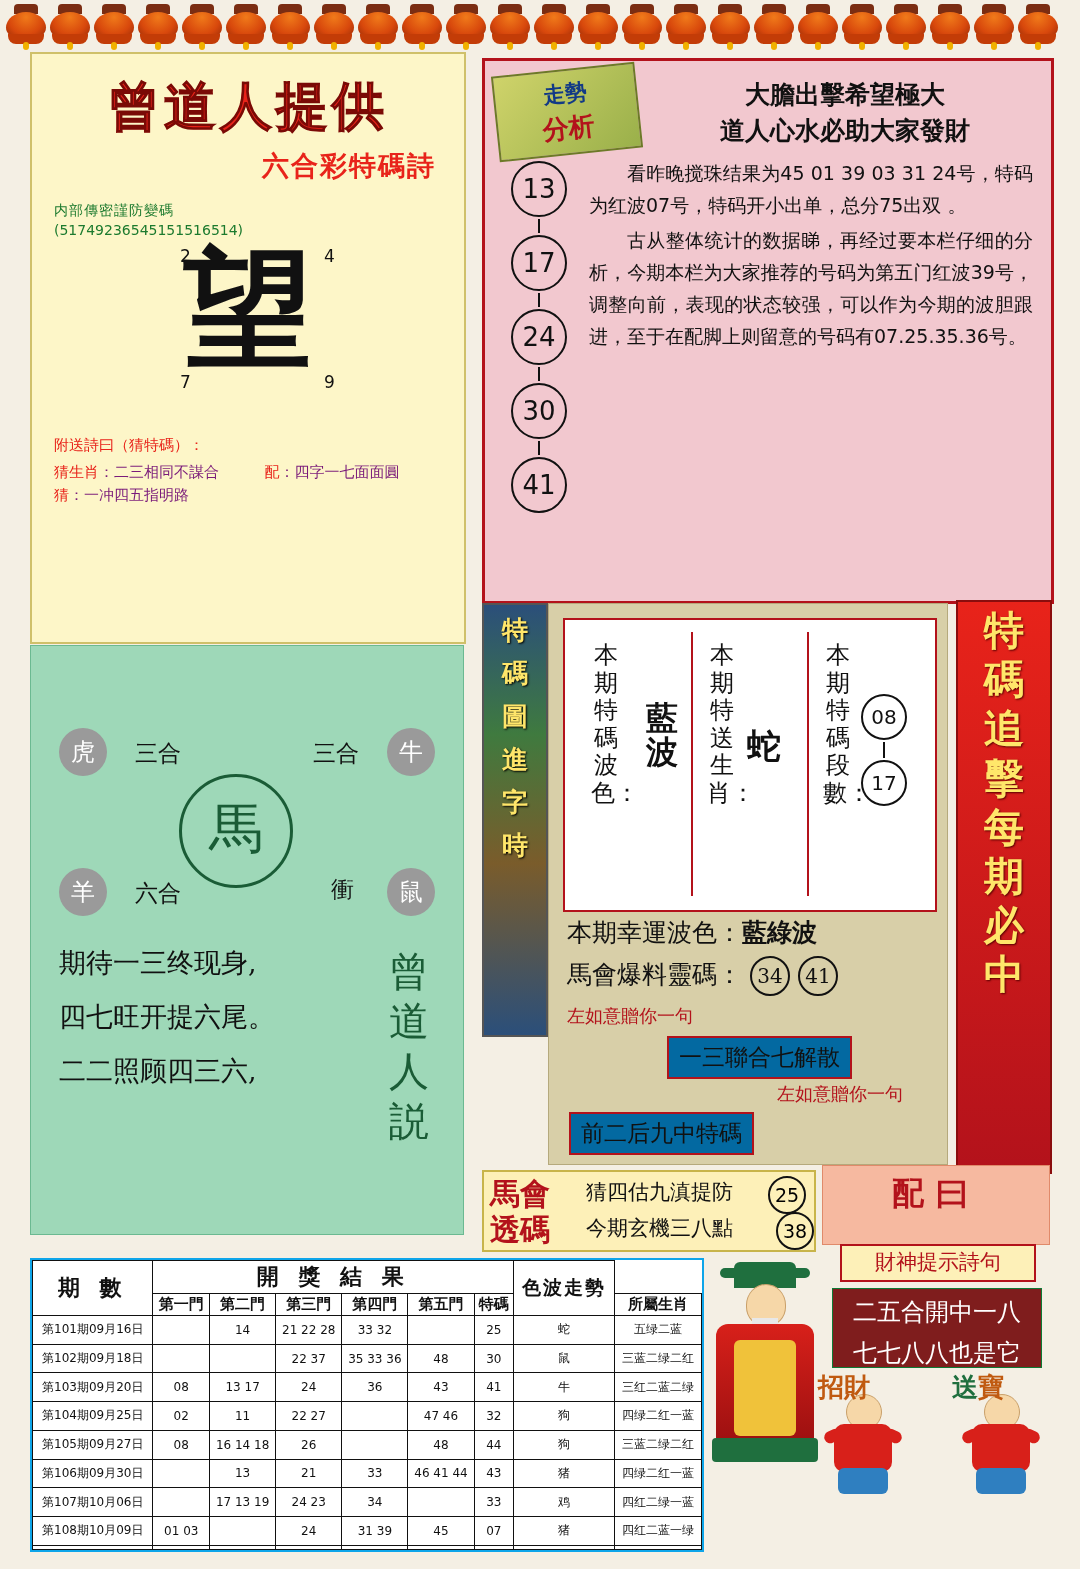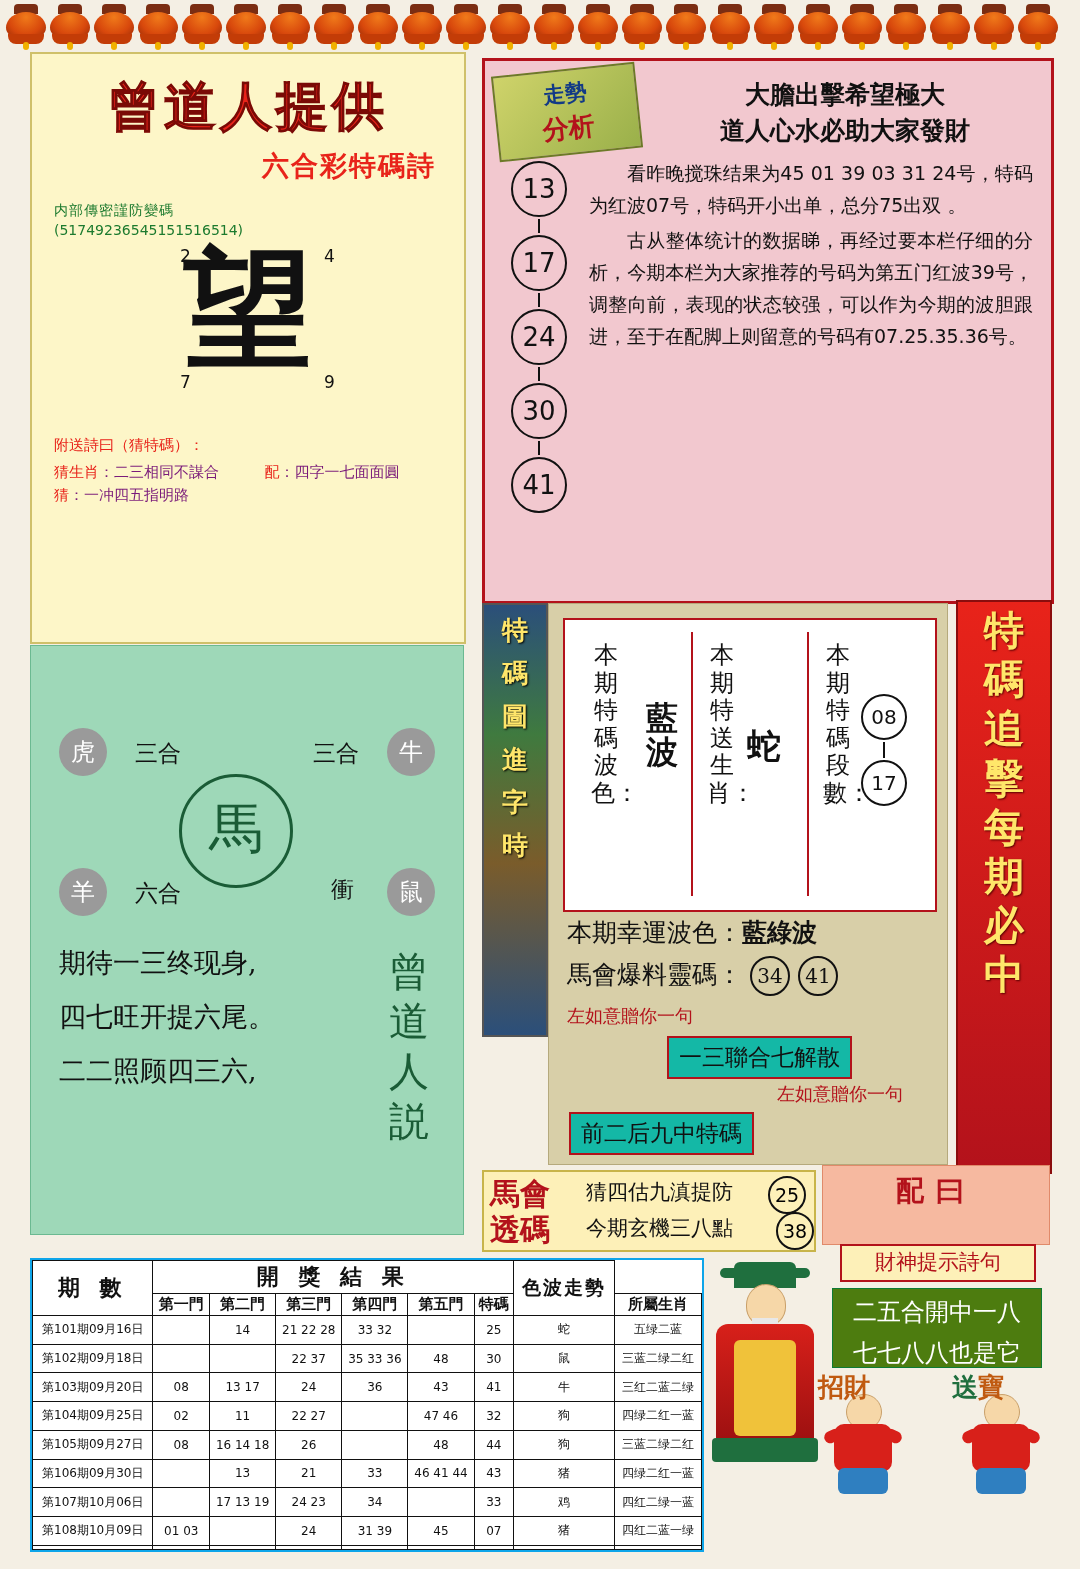--- a/index.html
+++ b/index.html
@@ -70,40 +70,40 @@
   .vtext{position:absolute;left:14px;top:10px;width:30px;font-size:24px;line-height:1.15;color:#111;font-family:"DejaVu Serif","Liberation Serif",serif;text-align:center;}
   .vval{position:absolute;left:65px;top:70px;width:40px;font-size:32px;line-height:1.05;color:#111;font-weight:bold;font-family:Liberation Sans, sans-serif;text-align:center;}
   .vval-snake{position:absolute;left:54px;top:92px;font-size:34px;color:#111;font-weight:bold;font-family:"DejaVu Serif","Liberation Serif",serif;}
   .num-chip{width:42px;height:42px;border:2px solid #111;border-radius:50%;text-align:center;line-height:42px;font-size:20px;color:#111;}
   .chip-wrap{position:absolute;left:52px;top:62px;}
   .chip-link{width:2px;height:16px;background:#111;margin:2px auto;}
   .beige-line{position:absolute;left:18px;width:364px;font-size:25px;color:#111;font-family:"DejaVu Serif","Liberation Serif",serif;}
   .beige-line .val{font-weight:bold;}
   .circ-sm{display:inline-block;width:36px;height:36px;border:2px solid #111;border-radius:50%;text-align:center;line-height:36px;font-size:20px;vertical-align:middle;}
   .hand-red{color:#b3121b;font-size:18px;font-family:"DejaVu Serif","Liberation Serif",serif;}
-  .boxed-red{border:2px solid #b3121b;background:#14b8a6;color:#111;font-size:23px;padding:4px 10px;display:inline-block;font-family:"DejaVu Serif","Liberation Serif",serif;}
+  .boxed-red{border:2px solid #b3121b;background:#0369a1;color:#111;font-size:23px;padding:4px 10px;display:inline-block;font-family:"DejaVu Serif","Liberation Serif",serif;}
 
   
   .banner{position:absolute;left:956px;top:600px;width:92px;height:570px;background:linear-gradient(180deg,#e8231a,#b3121b);border:2px solid #8a0d0d;}
   .banner span{display:block;color:#ffe66a;font-size:40px;text-align:center;line-height:1.08;margin-top:6px;font-weight:bold;font-family:"DejaVu Serif","Liberation Serif",serif;text-shadow:1px 1px 2px #5a0000;}
 
   
   .mahui{position:absolute;left:482px;top:1170px;width:330px;height:78px;background:#fdf0b8;border:2px solid #c8b44a;}
   .mahui .lbl{position:absolute;left:6px;top:4px;width:88px;color:#b3121b;font-size:30px;font-weight:bold;line-height:1.2;font-family:"DejaVu Serif","Liberation Serif",serif;}
   .mahui .t1{position:absolute;left:102px;top:6px;font-size:21px;color:#111;font-family:"DejaVu Serif","Liberation Serif",serif;}
   .mahui .t2{position:absolute;left:102px;top:42px;font-size:21px;color:#111;font-family:"DejaVu Serif","Liberation Serif",serif;}
   .mahui .n1{position:absolute;right:8px;top:4px;}
   .mahui .n2{position:absolute;right:0;top:40px;}
   .ychip{width:34px;height:34px;border:2px solid #111;border-radius:50%;background:#fdf0b8;text-align:center;line-height:34px;font-size:19px;}
 
   
   .peiyue{position:absolute;left:822px;top:1165px;width:226px;height:78px;background:#f6b9a0;border:1px solid #e08a6a;}
-  .peiyue .t{color:#b3121b;font-size:28px;font-weight:bold;text-align:center;margin-top:6px;letter-spacing:12px;font-family:"DejaVu Serif","Liberation Serif",serif;}
+  .peiyue .t{color:#b3121b;font-size:32px;font-weight:bold;text-align:center;margin-top:6px;letter-spacing:12px;font-family:"DejaVu Serif","Liberation Serif",serif;}
   .caishen-lbl{position:absolute;left:840px;top:1244px;width:192px;height:34px;border:2px solid #b3121b;background:#fdf0b8;color:#b3121b;font-size:21px;text-align:center;line-height:32px;font-family:"DejaVu Serif","Liberation Serif",serif;}
-  .green-box{position:absolute;left:832px;top:1288px;width:208px;height:78px;background:#4d7c0f;border:1px solid #0d7a35;}
+  .green-box{position:absolute;left:832px;top:1288px;width:208px;height:78px;background:#7f1d1d;border:1px solid #0d7a35;}
   .green-box div{color:#fff;font-size:24px;text-align:center;line-height:1.5;margin-top:5px;font-family:"DejaVu Serif","Liberation Serif",serif;}
 
   
   .tbl-wrap{position:absolute;left:30px;top:1258px;width:670px;height:290px;background:#fff;border:2px solid #0ea5e9;}
   table{border-collapse:collapse;width:100%;height:100%;font-size:12px;color:#111;}
   table th,table td{border:1px solid #111;text-align:center;padding:1px 2px;}
   .th-big{font-size:22px;letter-spacing:6px;font-family:"DejaVu Serif","Liberation Serif",serif;}
   .th-med{font-size:19px;letter-spacing:2px;font-family:"DejaVu Serif","Liberation Serif",serif;}
   .th-sm{font-size:15px;font-weight:bold;}
   td.period{font-size:12px;}

